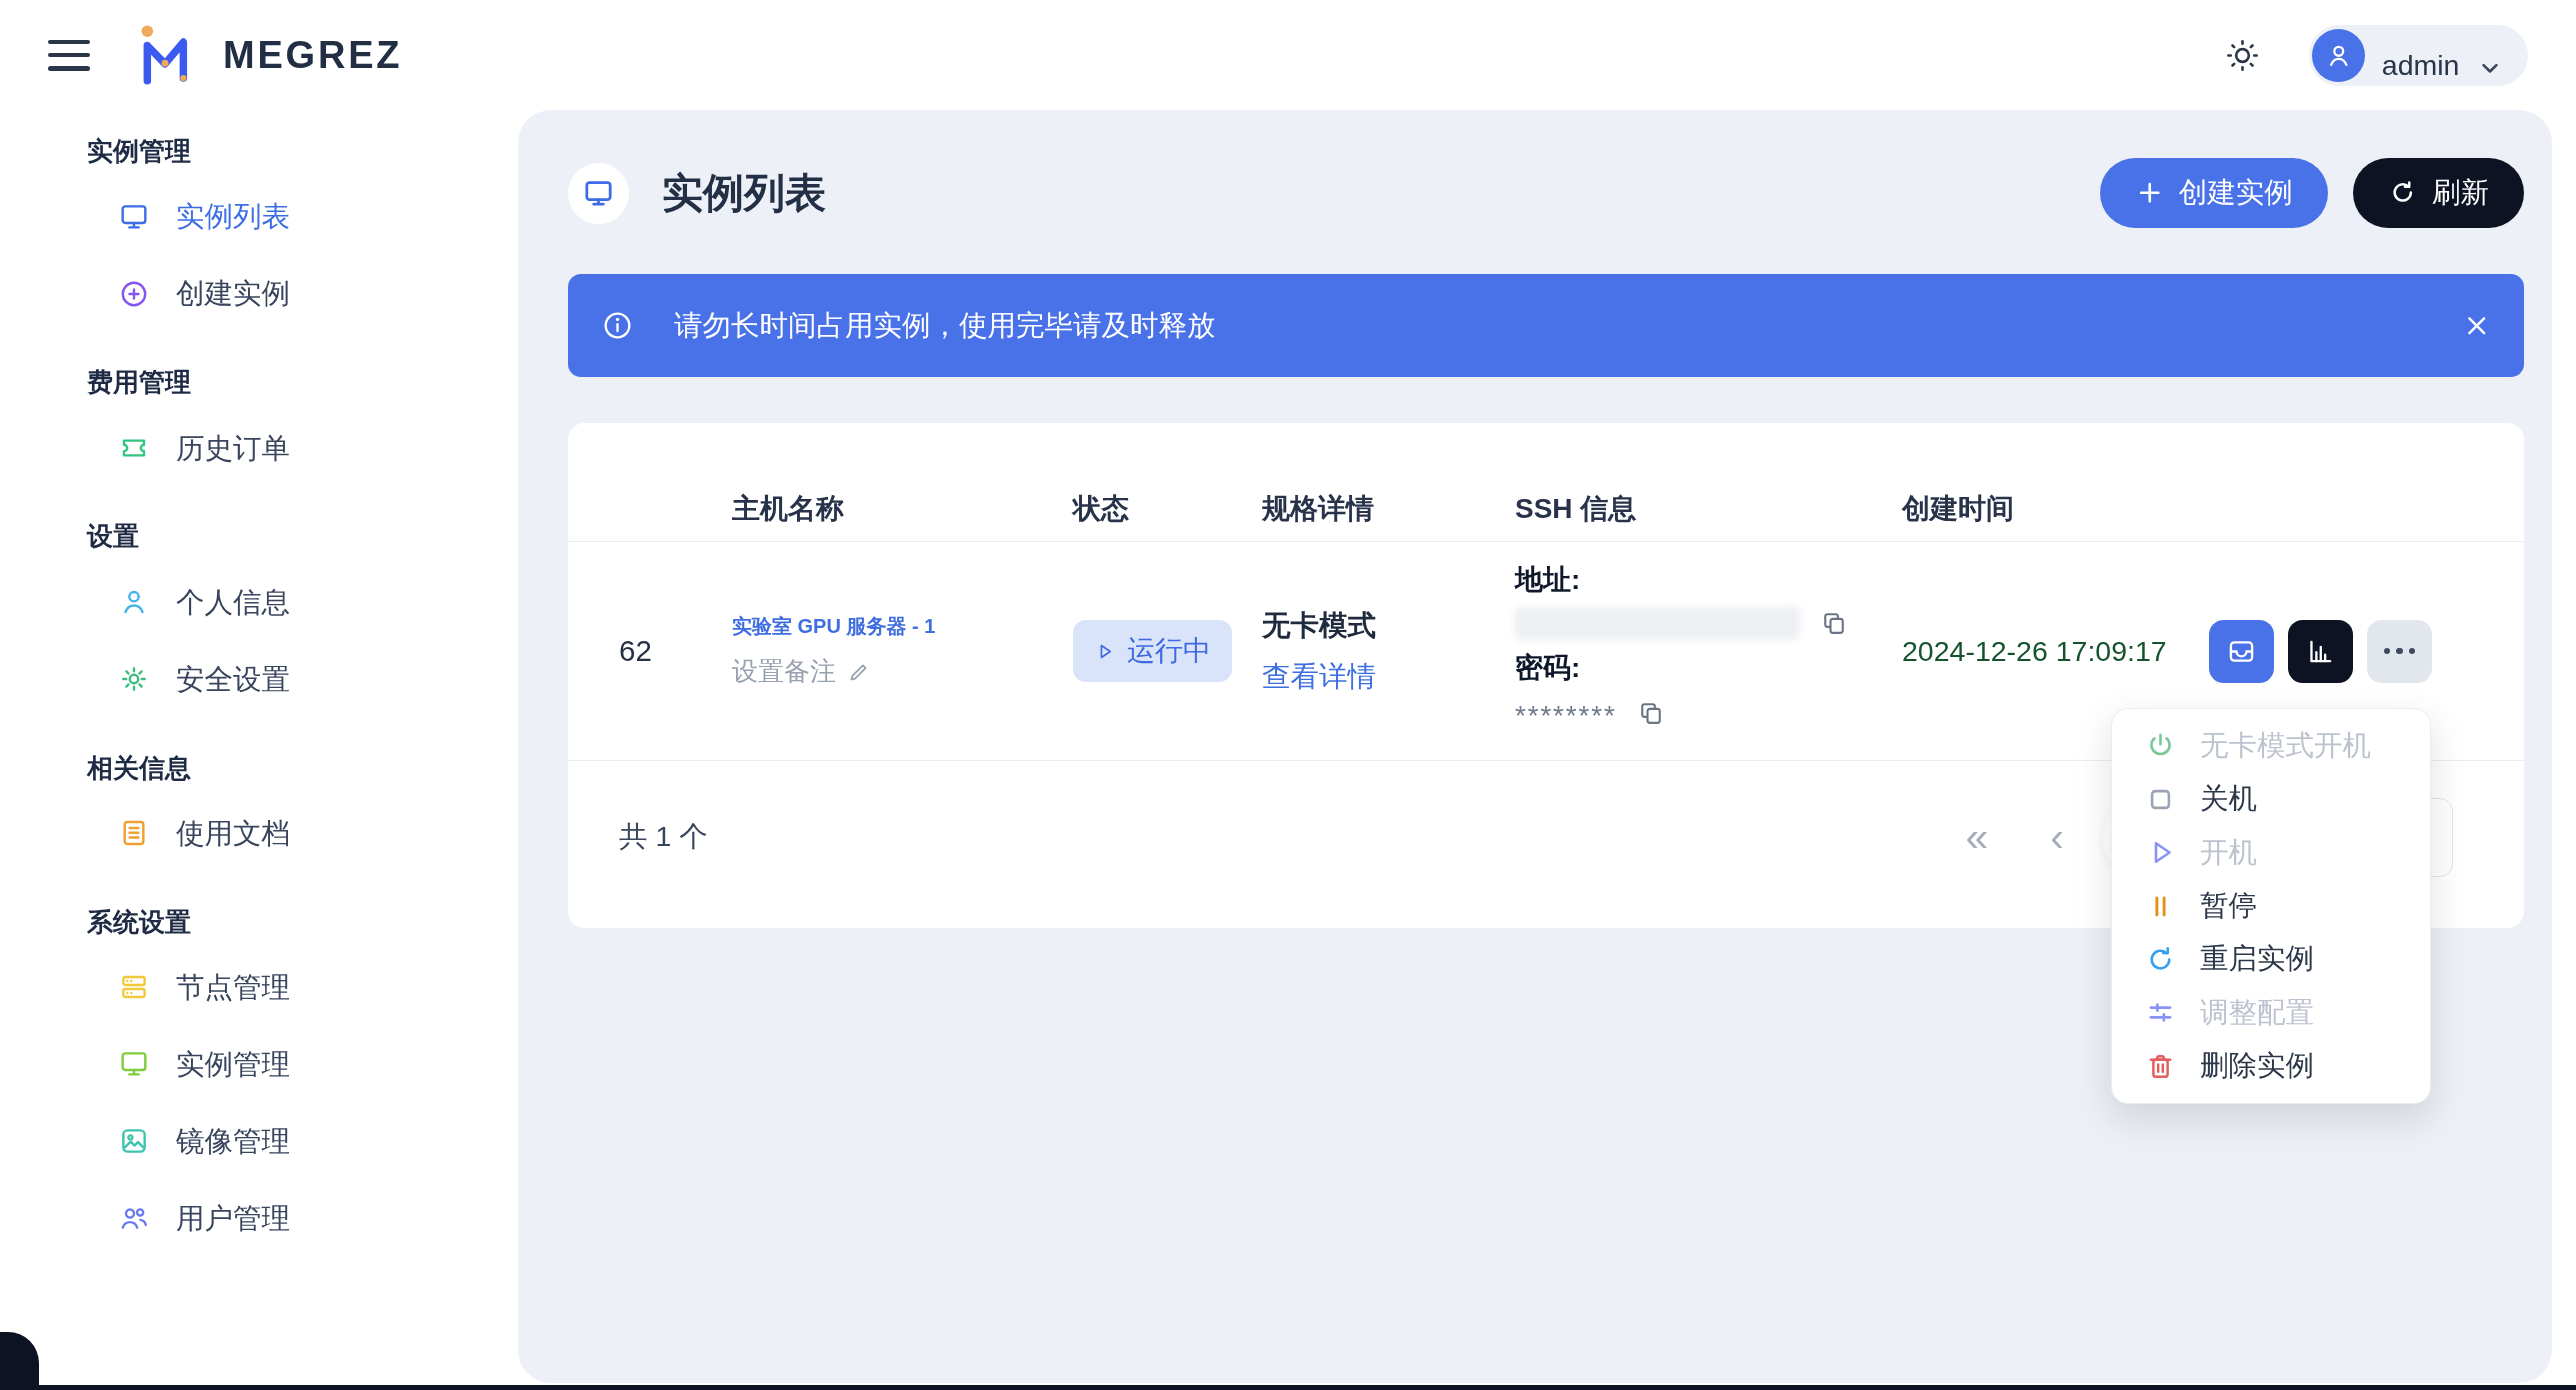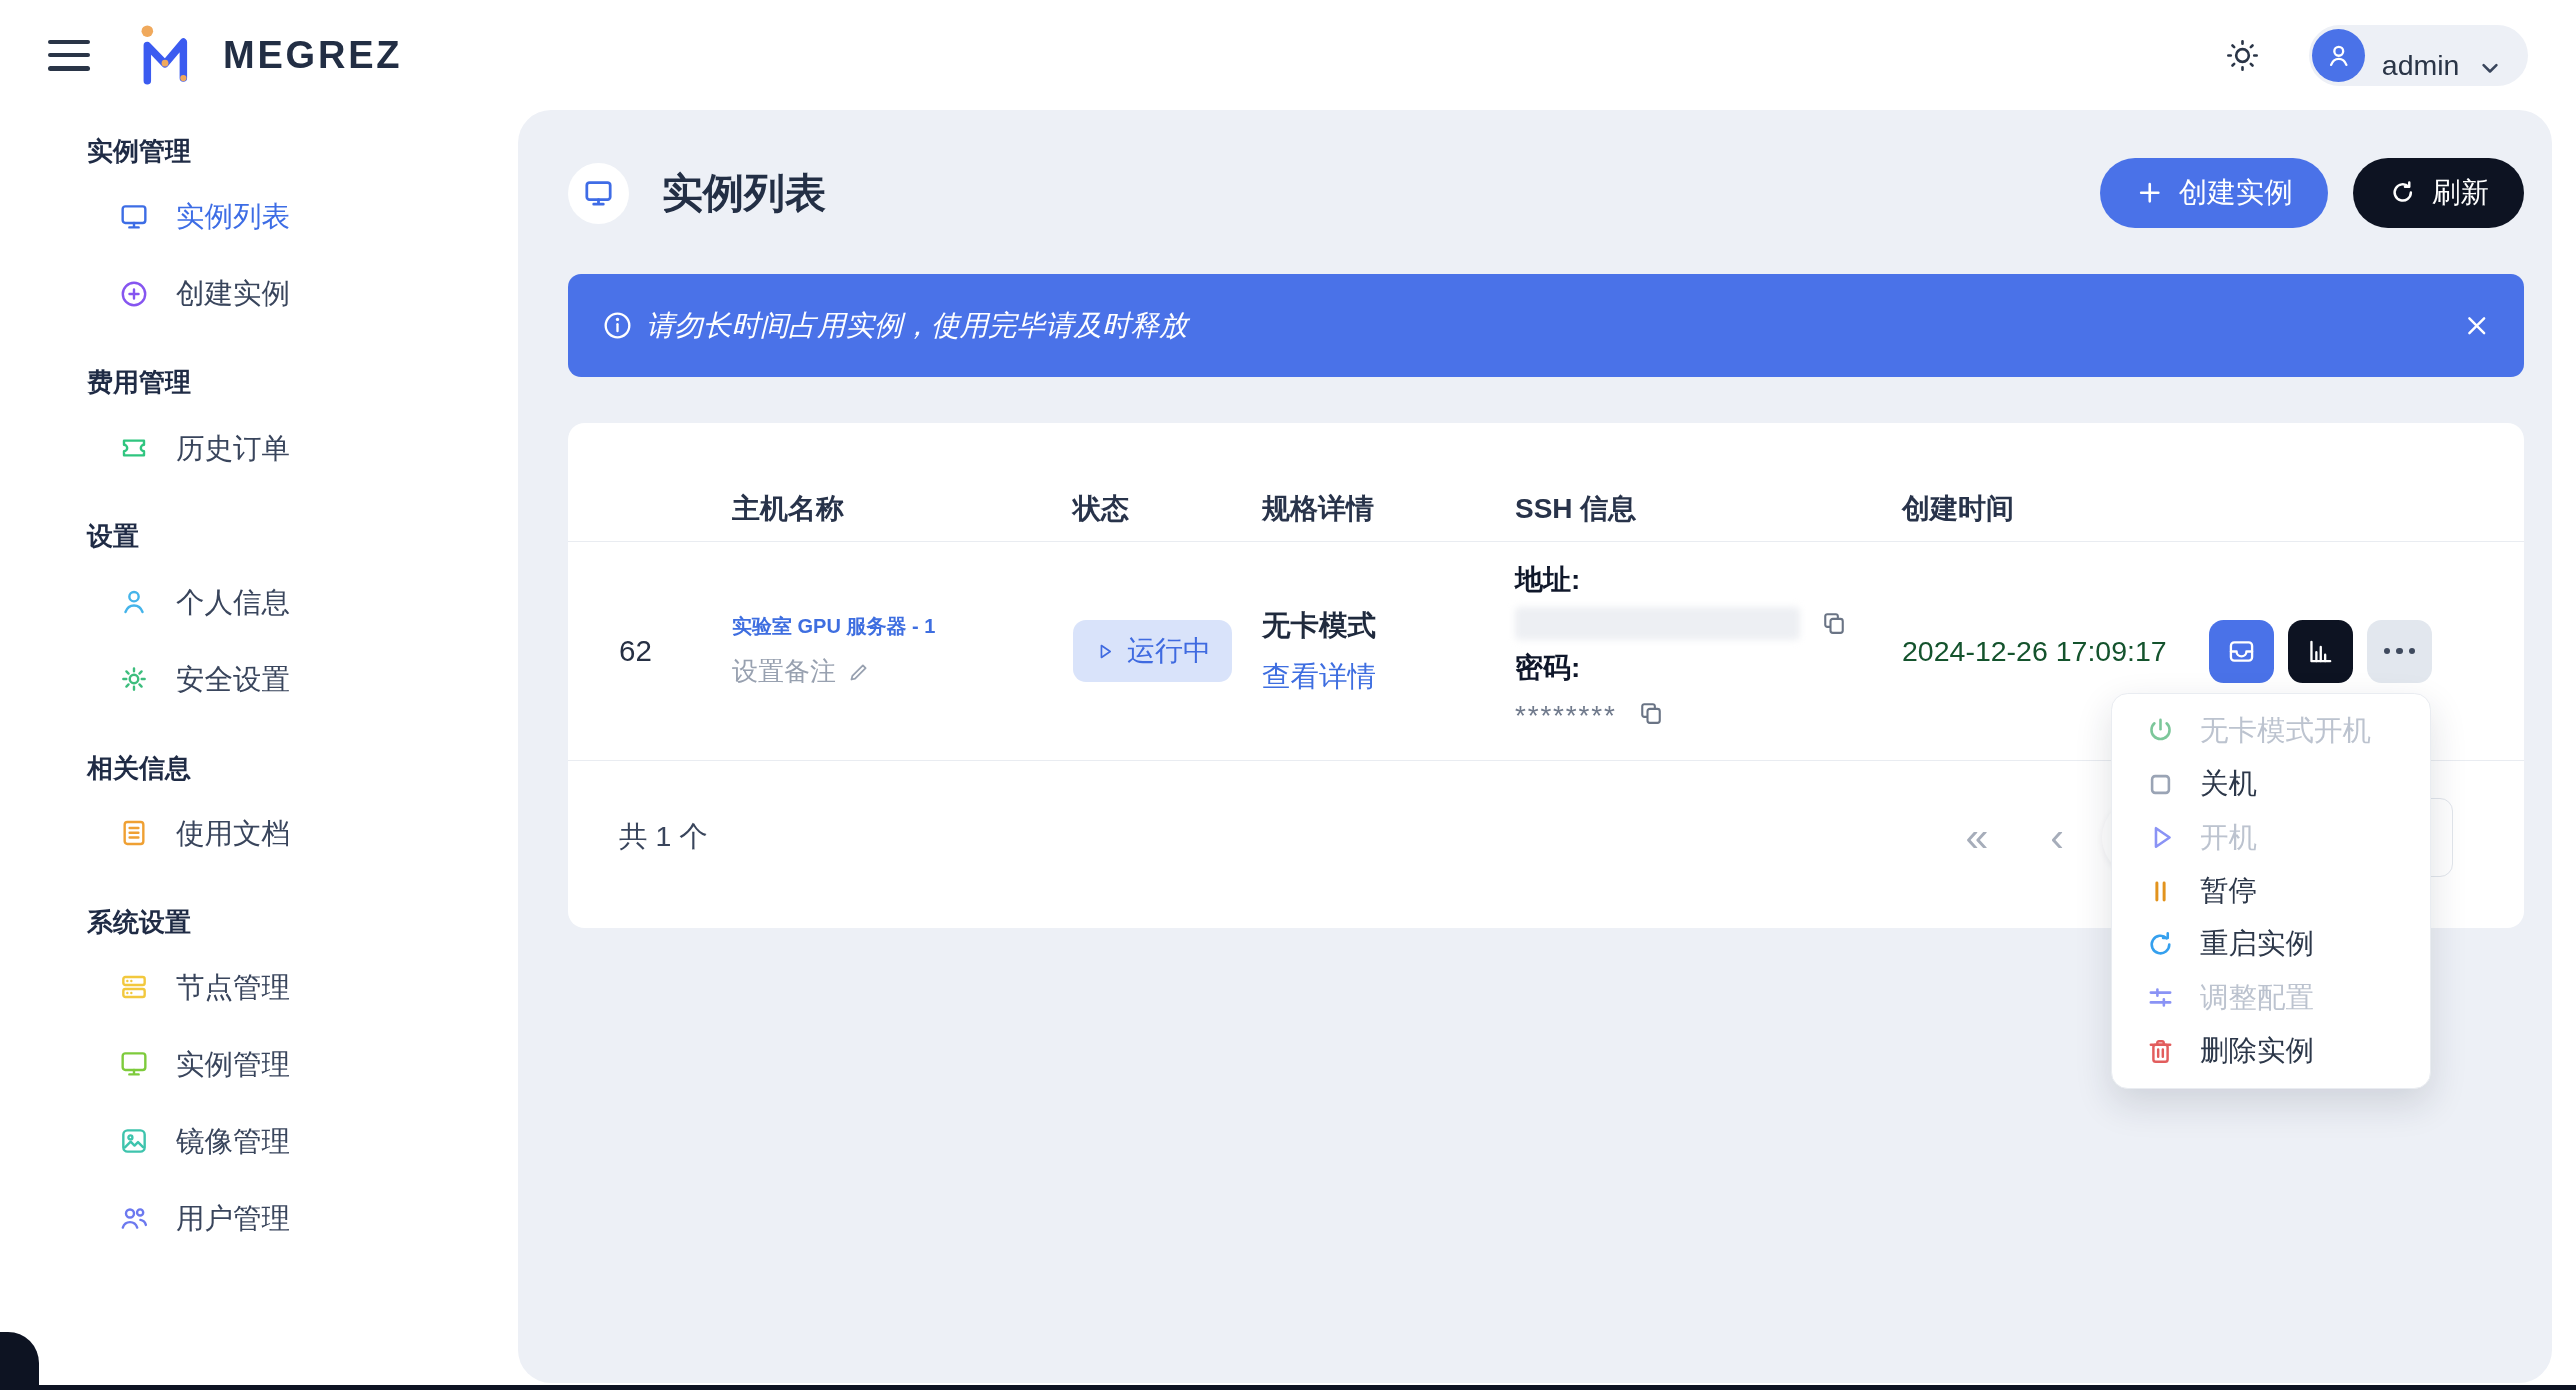--- a/index.html
+++ b/index.html
@@ -48,21 +48,21 @@
     justify-content:center; color:#3f6ce6; margin-right:33px; }
   .page-title { font-size:41px; font-weight:700; color:#232f45; }
   .head-actions { margin-left:auto; display:flex; gap:25px; }
   .btn-pill { display:flex; align-items:center; gap:14.7px; height:70px; border:none; border-radius:920px;
     padding:0 35px; font-size:28.5px; color:#fff; cursor:pointer; font-family:inherit; }
   .btn-create { background:var(--accent); }
   .btn-refresh { background:var(--dark); }
 
   .banner { position:absolute; left:50px; right:28px; top:164px; height:103px; background:var(--accent);
     border-radius:13px; display:flex; align-items:center; padding:0 33px; color:#fff; }
-  .banner-text { font-size:28.5px; margin-left:12px;font-style:italic; }
+  .banner-text { font-size:28.5px; margin-left:40px; }
   .banner-close { margin-left:auto; background:none; border:none; color:#fff; cursor:pointer; }
 
   
   .card { position:absolute; left:50px; right:28px; top:313px; height:505px; background:#fff;
     border-radius:16.6px; display:flex; flex-direction:column; padding-top:53px; }
   .tgrid { display:grid; grid-template-columns:113px 341px 189px 253px 387px 299px 1fr; padding:0 51px; }
   .t-head { height:66px; align-items:center; border-bottom:1.8px solid #e9ecf1; }
   .t-head .th { font-size:28px; font-weight:700; color:#28334a; }
   .t-row { height:219px; align-items:center; border-bottom:1.8px solid #e9ecf1; }
   .cell-id { font-size:29.5px; color:#263044; }
@@ -91,21 +91,21 @@
   .total-label { position:absolute; left:51px; top:57px; font-size:28.5px; color:#39455c; }
   .pager-chev { position:absolute; top:37px; width:46px; height:79px; display:flex; align-items:center;
     justify-content:center; font-size:41px; color:#a6adba; background:none; border:none; cursor:pointer; }
   .chev-first { left:1386px; } .chev-prev { left:1466px; }
   .page-circle { position:absolute; left:1534px; top:37px; width:79px; height:79px; border-radius:50%;
     background:#fff; box-shadow:0 1.8px 7.4px rgba(30,40,70,.06); border:none; cursor:pointer; }
   .size-box { position:absolute; left:1752px; top:37px; width:133px; height:79px; background:#fff;
     border:1.8px solid #e2e6ec; border-radius:13px; cursor:pointer; }
 
   
-  .menu { position:absolute; left:2111px; top:693px; width:320px; height:396px; background:#fff;
+  .menu { position:absolute; left:2111px; top:708px; width:320px; height:396px; background:#fff;
     border:1.4px solid #e9ecf1; border-radius:16.6px; box-shadow:0 14.7px 37px rgba(25,35,60,.14);
     display:flex; flex-direction:column; justify-content:space-evenly; padding:9.2px 0; z-index:50; }
   .menu-item { display:flex; align-items:center; gap:24px; padding-left:33px; height:52px;
     font-size:28.5px; color:#2c3749; cursor:pointer; }
   .menu-item .ic { color:var(--ic); }
   .menu-item.disabled { color:#bcc3cf; cursor:default; }
 
   
   .corner-shape { position:absolute; left:0; bottom:5.5px; width:39px; height:53px; background:var(--dark);
     border-top-right-radius:31px; }

